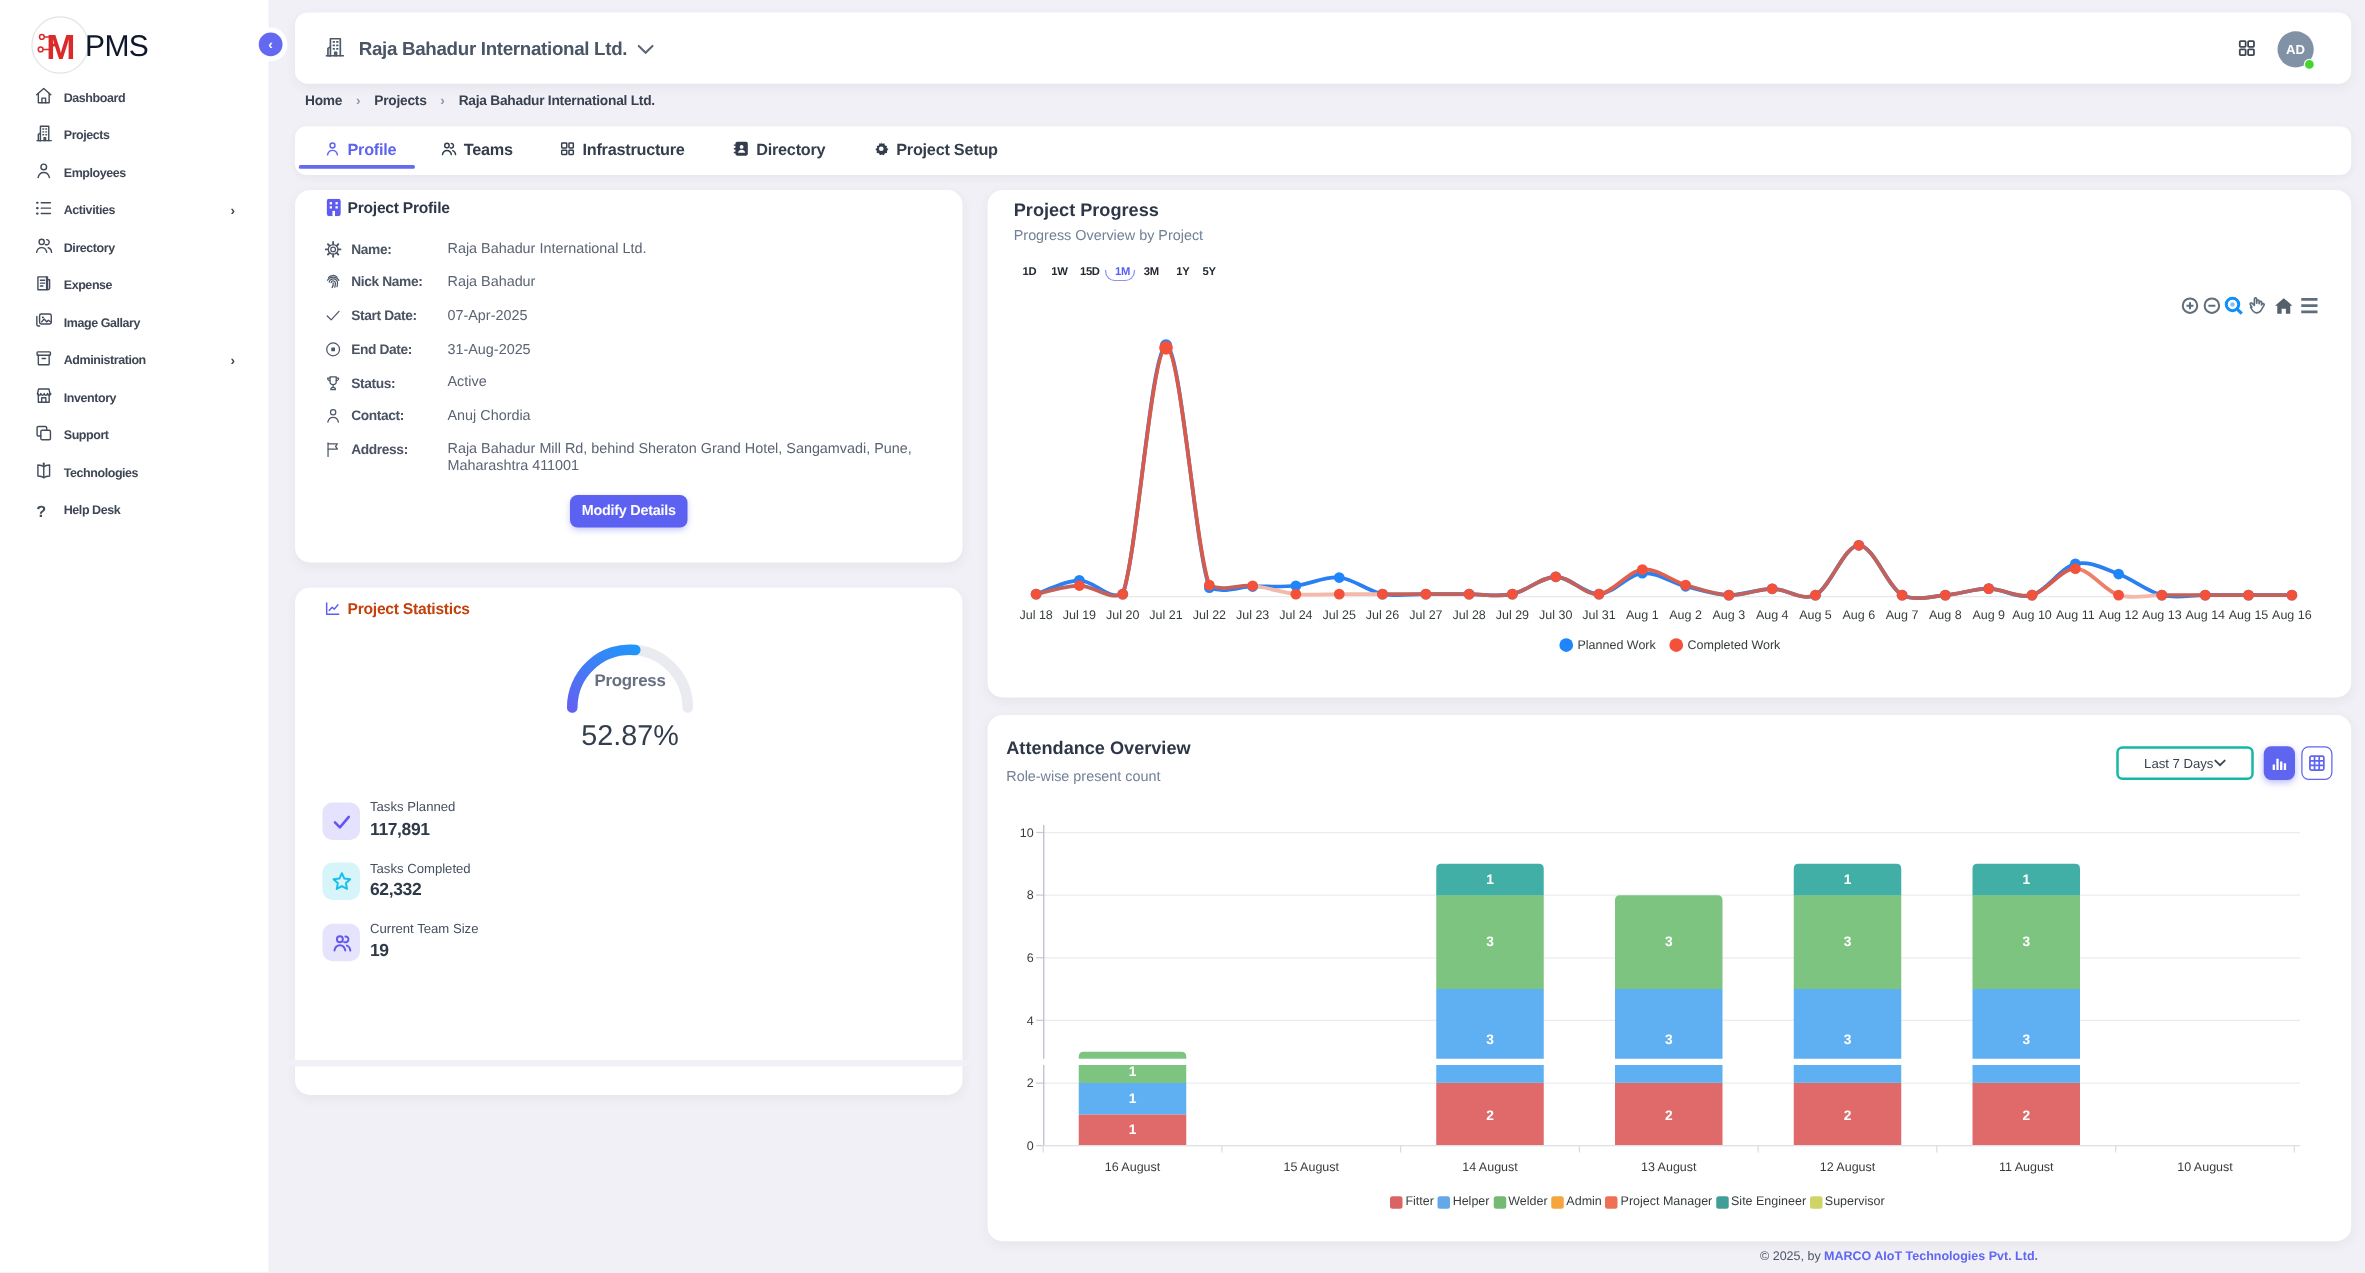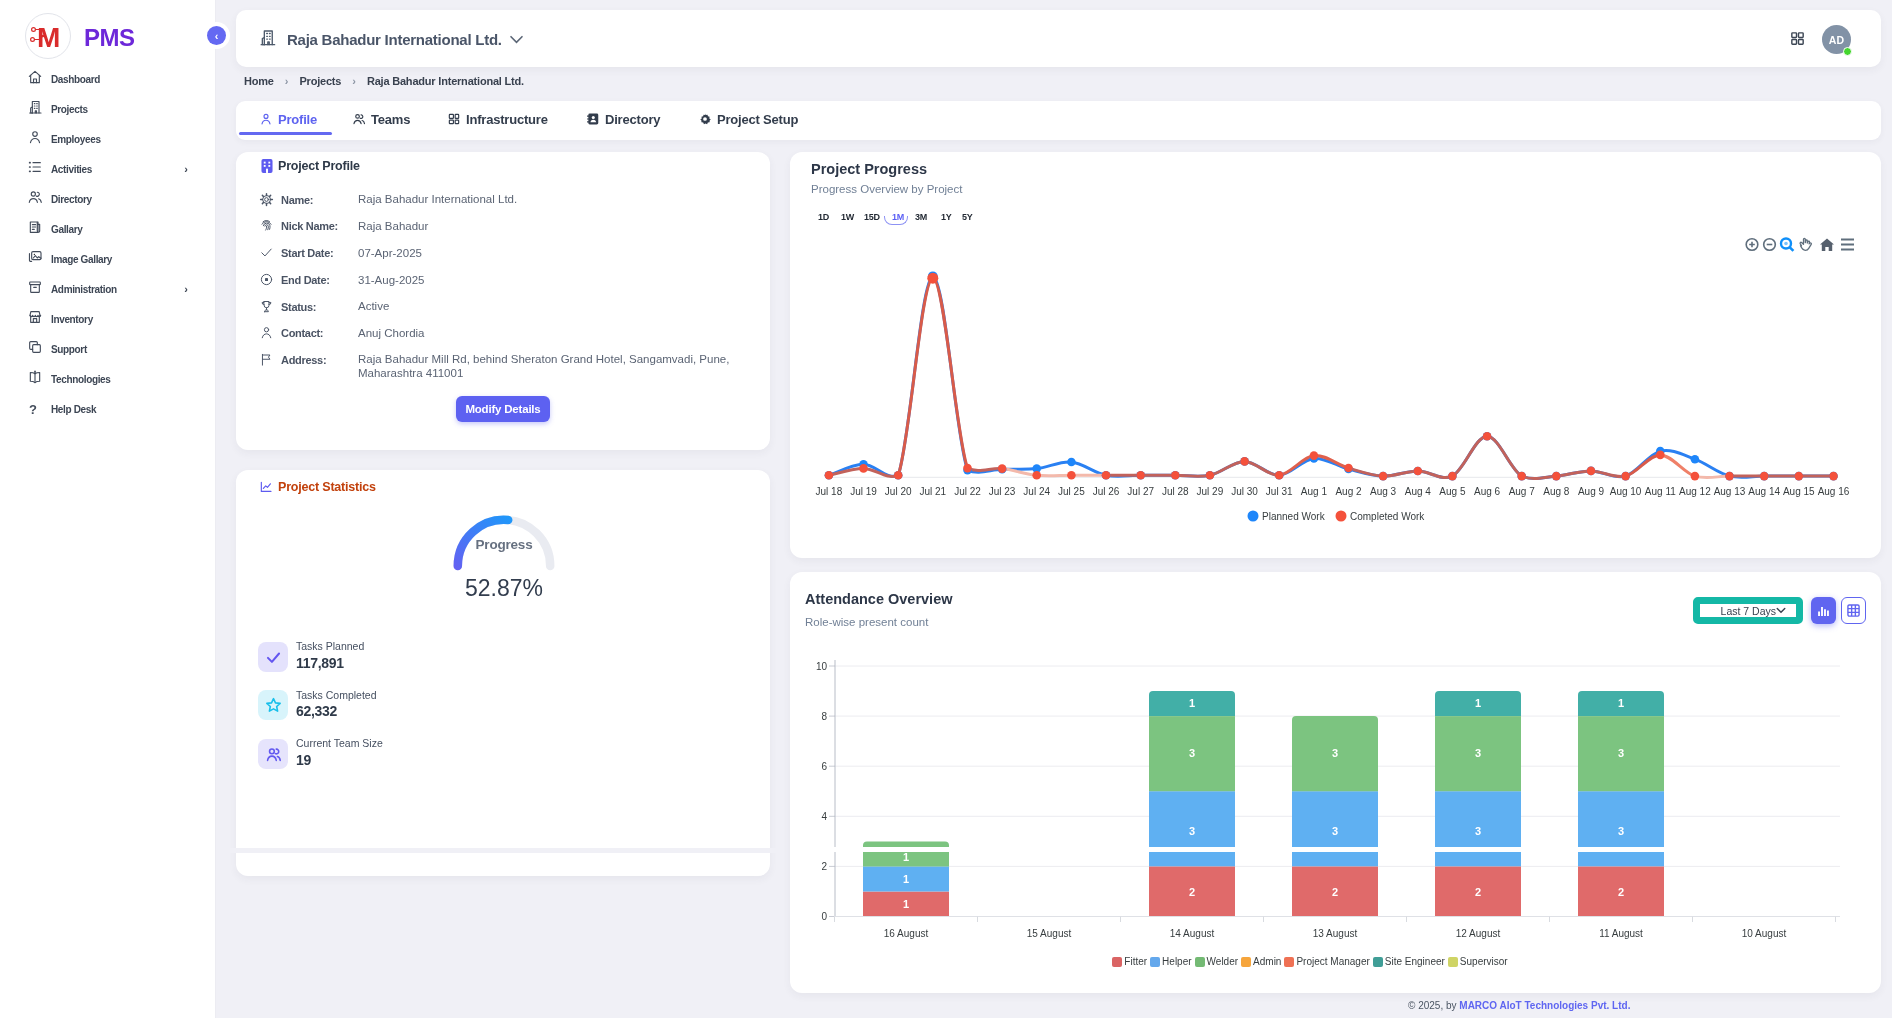--- a/index.html
+++ b/index.html
@@ -24,21 +24,21 @@
 </style></head><body>
 <div id="sidebar"></div>
 <div class="abs" style="left:25px;top:13px;width:46px;height:46px;border-radius:50%;background:#fff;border:1px solid #e2e4ea"></div>
 <svg class="abs" style="left:25px;top:13px" width="46" height="46" viewBox="0 0 46 46">
 <text x="12" y="34" font-size="28" font-weight="bold" fill="#d92b2b" font-family="Liberation Sans">M</text>
 <circle cx="8.5" cy="16.5" r="1.9" fill="none" stroke="#d92b2b" stroke-width="1.2"></circle>
 <circle cx="7.5" cy="26.5" r="1.9" fill="none" stroke="#d92b2b" stroke-width="1.2"></circle>
 <path d="M10.4 16.5h4.8M9.4 26.5h5.2l2.6-2.6" stroke="#d92b2b" stroke-width="1.2" fill="none"></path>
 <circle cx="18" cy="23" r="1.2" fill="#d92b2b"></circle>
 </svg>
-<div class="abs" style="left:84px;top:24px;font-size:24px;font-weight:bold;color:#6d28d9;letter-spacing:-0.5px">PMS</div>
+<div class="abs" style="left:68px;top:24px;font-size:24px;font-weight:normal;color:#0f172a;letter-spacing:-0.5px">PMS</div>
 <div class="mi" style="top:64px">
     <span class="mic"><svg style="" width="16" height="16" viewBox="0 0 24 24" fill="none" stroke="#434c5b" stroke-width="1.7" stroke-linecap="round" stroke-linejoin="round">
         <path d="M3.5 11 12 3.5l8.5 7.5"></path>
         <path d="M5.5 9.5V20.5h13V9.5"></path>
         <path d="M9.8 20.5v-5.5h4.4v5.5"></path>
       </svg></span>
     <span class="mit">Dashboard</span>
   </div>
 <div class="mi" style="top:94px">
     <span class="mic"><svg style="" width="16" height="16" viewBox="0 0 24 24" fill="none" stroke="#434c5b" stroke-width="1.7" stroke-linecap="round" stroke-linejoin="round">
@@ -73,21 +73,21 @@
         <path d="M17.3 14.6c2.3.4 3.6 2.3 4.1 5.4"></path>
       </svg></span>
     <span class="mit">Directory</span>
   </div>
 <div class="mi" style="top:214px">
     <span class="mic"><svg style="" width="16" height="16" viewBox="0 0 24 24" fill="none" stroke="#434c5b" stroke-width="1.7" stroke-linecap="round" stroke-linejoin="round">
         <path d="M5 4.5h11.5V20H5z"></path>
         <path d="M16.5 8H19v10a1.8 1.8 0 0 1-3.6 0V5"></path>
         <path d="M8 8.5h5M8 12h5M8 15.5h3"></path>
       </svg></span>
-    <span class="mit">Gallary</span>
+    <span class="mit">Expense</span>
   </div>
 <div class="mi" style="top:244px">
     <span class="mic"><svg style="" width="16" height="16" viewBox="0 0 24 24" fill="none" stroke="#434c5b" stroke-width="1.7" stroke-linecap="round" stroke-linejoin="round">
         <rect x="7" y="4" width="14" height="12" rx="2"></rect>
         <path d="M7 18.5H5.5A1.8 1.8 0 0 1 3.7 16.7V7"></path>
         <path d="M9.5 13.5l3-3.5 3 3.5 2-2 3.5 2.5"></path>
         <circle cx="11" cy="8" r="1" fill="currentColor" stroke="none"></circle>
       </svg></span>
     <span class="mit">Image Gallary</span>
   </div>
@@ -446,21 +446,21 @@
 <text x="1833.5" y="495" text-anchor="middle" font-size="10" fill="#373d3f">Aug 16</text>
 <circle cx="1253" cy="516" r="5.5" fill="#1e86fa"></circle>
       <text x="1262" y="519.5" font-size="10" fill="#373d3f">Planned Work</text>
 <circle cx="1341" cy="516" r="5.5" fill="#f4513b"></circle>
       <text x="1350" y="519.5" font-size="10" fill="#373d3f">Completed Work</text>
 </g>
 </svg>
 <div class="card" style="left:790px;top:572px;width:1091px;height:421px"></div>
 <div class="abs" style="left:805px;top:591px;font-size:14.5px;font-weight:bold;color:#2d3748">Attendance Overview</div>
 <div class="abs" style="left:805px;top:616px;font-size:11.5px;color:#718096">Role-wise present count</div>
-<div class="abs" style="left:1693px;top:597px;width:110px;height:27px;border:7px solid #14b8a6;border-radius:5px;background:#fff;display:flex;align-items:center;justify-content:flex-end;padding:0 10px">
+<div class="abs" style="left:1693px;top:597px;width:110px;height:27px;border:2px solid #14b8a6;border-radius:5px;background:#fff;display:flex;align-items:center;justify-content:center;padding:0 10px">
     <span style="font-size:10.5px;color:#39414f">Last 7 Days</span>
     <svg width="10" height="7" viewBox="0 0 12 8" fill="none" stroke="#39414f" stroke-width="1.7" stroke-linecap="round">
       <path d="M1.5 1.5 6 6l4.5-4.5"></path>
     </svg>
   </div>
 <div class="abs" style="left:1811px;top:597px;width:25px;height:27px;background:#6065f0;border-radius:6px;display:flex;align-items:center;justify-content:center;box-shadow:0 2px 6px rgba(96,101,240,.45)">
     <svg width="13" height="13" viewBox="0 0 14 14">
       <path d="M2.2 13V8.2M5.4 13V3.2M8.6 13V5.6M11.8 13V7" stroke="#fff" stroke-width="2"></path>
     </svg>
   </div>

